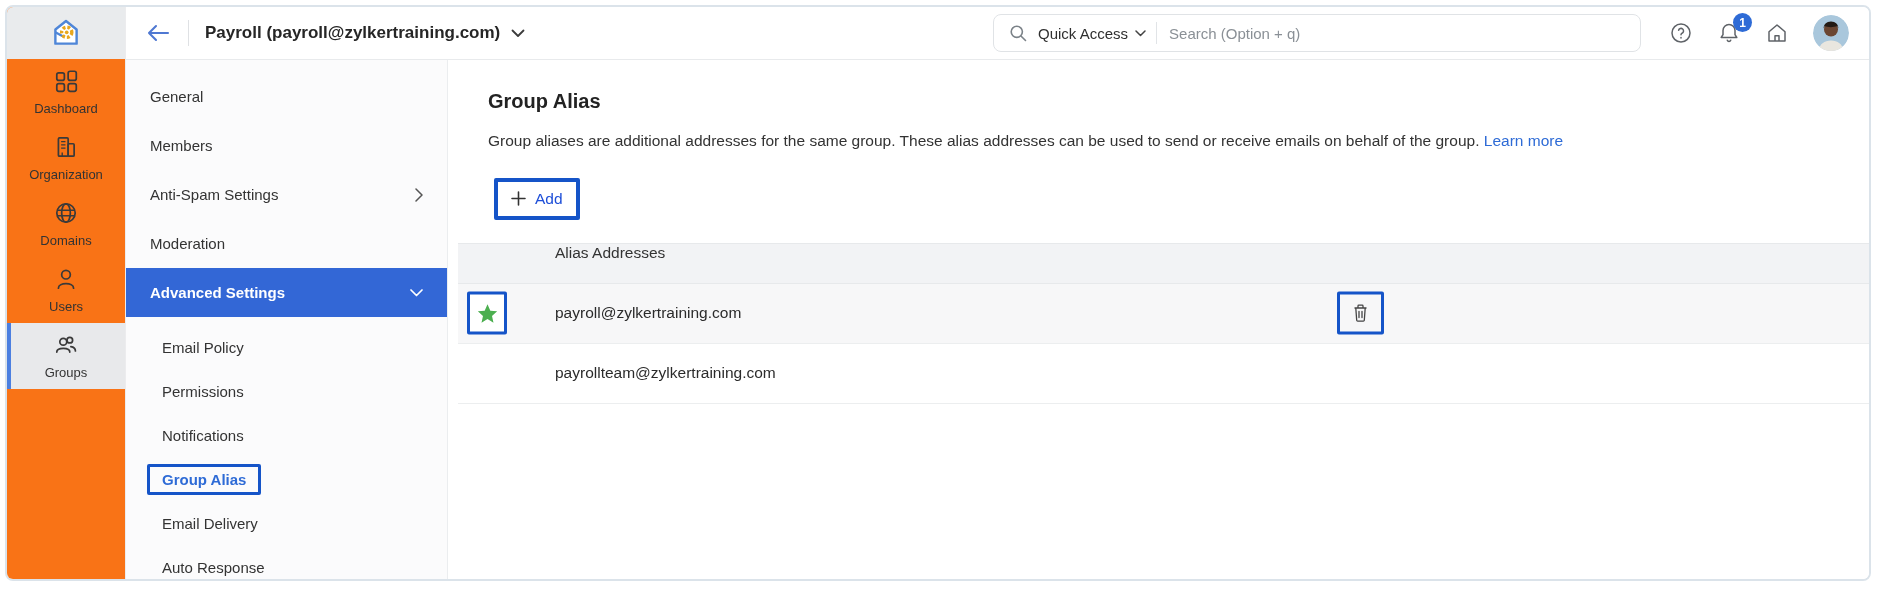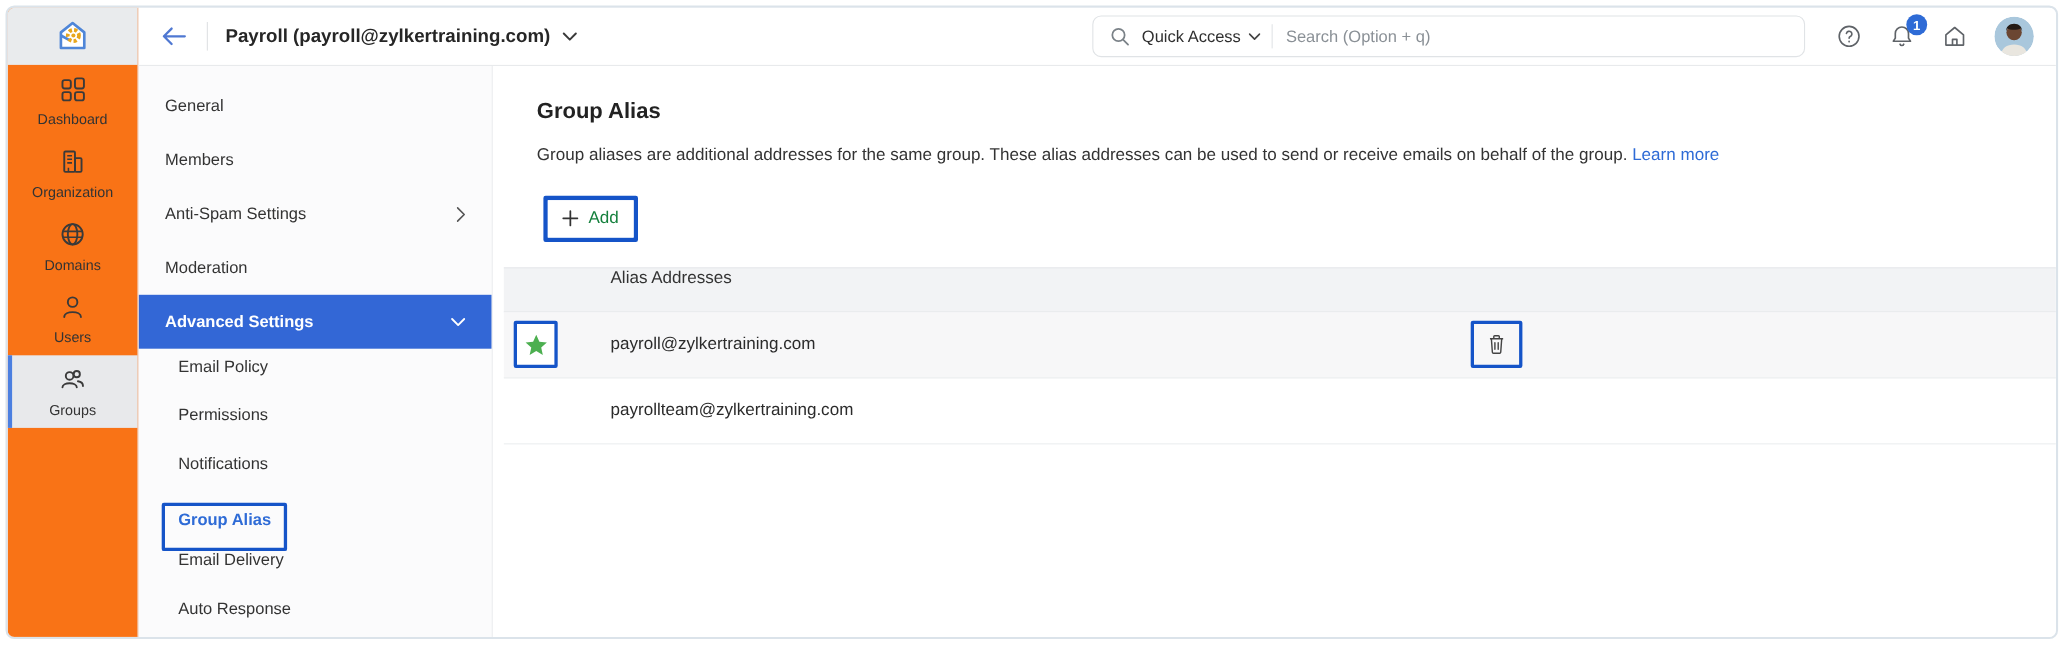--- a/index.html
+++ b/index.html
@@ -30,31 +30,31 @@
   .badge{position:absolute;top:-8px;right:-11px;min-width:19px;height:19px;border-radius:50%;background:#2e6bd6;color:#fff;font-size:12px;display:flex;align-items:center;justify-content:center;font-weight:700;}
   .avatar{width:36px;height:36px;border-radius:50%;overflow:hidden;cursor:pointer;flex:0 0 36px;}
 
   .body-row{flex:1;display:flex;min-height:0;gap:10px;}
 
   
   .ssb{flex:0 0 322px;background:#fbfbfc;border-right:1px solid #ebedef;padding-top:12px;box-sizing:border-box;overflow:hidden;}
   .snav-item{height:49px;display:flex;align-items:center;justify-content:space-between;padding:0 24px;font-size:15px;color:#333;cursor:pointer;}
   .snav-item.selected{background:#3367d6;color:#fff;font-weight:700;}
   .snav-sub{padding-top:8px;}
-  .snav-sub-item{height:44px;display:flex;padding-left:36px;font-size:15px;color:#333;cursor:pointer;}
+  .snav-sub-item{height:44px;display:flex;align-items:center;padding-left:36px;font-size:15px;color:#333;cursor:pointer;}
   .sub-annotation{border:3px solid #1554c8;border-radius:2px;padding:4px 12px;margin-left:-15px;color:#2e6bd6;font-weight:700;}
 
   
   main{flex:1;background:#fff;min-width:0;padding-top:30px;position:relative;}
   .main-title{font-size:20px;font-weight:700;color:#222;margin:0 0 0 30px;}
   .desc{margin:17px 30px 0 30px;font-size:15.5px;color:#333;line-height:1.4;}
   .learn-more{color:#2e6bd6;cursor:pointer;text-decoration:none;}
   .annotation{border:4px solid #1554c8;border-radius:2px;}
   .add-wrap{display:inline-flex;margin:26px 0 0 36px;}
-  .add-btn{background:#fff;border:none;display:flex;align-items:center;gap:9px;padding:8px 13px;font-size:15.5px;color:#15803d;cursor:pointer;font-family:inherit;}
+  .add-btn{background:#fff;border:none;display:flex;align-items:center;gap:9px;padding:8px 13px;font-size:15.5px;color:#1d4ed8;cursor:pointer;font-family:inherit;}
 
   .alias-table{margin-top:23px;width:100%;}
   .t-header{height:41px;background:#f2f3f5;border-top:1px solid #e7e9eb;border-bottom:1px solid #e7e9eb;display:flex;align-items:flex-start;padding-left:97px;font-size:15.5px;color:#333;box-sizing:border-box;}
   .t-row{position:relative;height:60px;display:flex;align-items:center;padding-left:97px;font-size:15.5px;color:#2b2b2b;border-bottom:1px solid #eceeef;box-sizing:border-box;}
   .t-row.first{background:#f7f7f8;}
   .star-annotation{position:absolute;left:9px;top:50%;transform:translateY(-50%);border:3px solid #1554c8;border-radius:2px;width:34px;height:37px;display:flex;align-items:center;justify-content:center;background:#fff;}
   .trash-annotation{position:absolute;left:879px;top:50%;transform:translateY(-50%);border:3px solid #1554c8;border-radius:2px;width:41px;height:37px;display:flex;align-items:center;justify-content:center;cursor:pointer;}
 </style>
 </head>
 <body>

